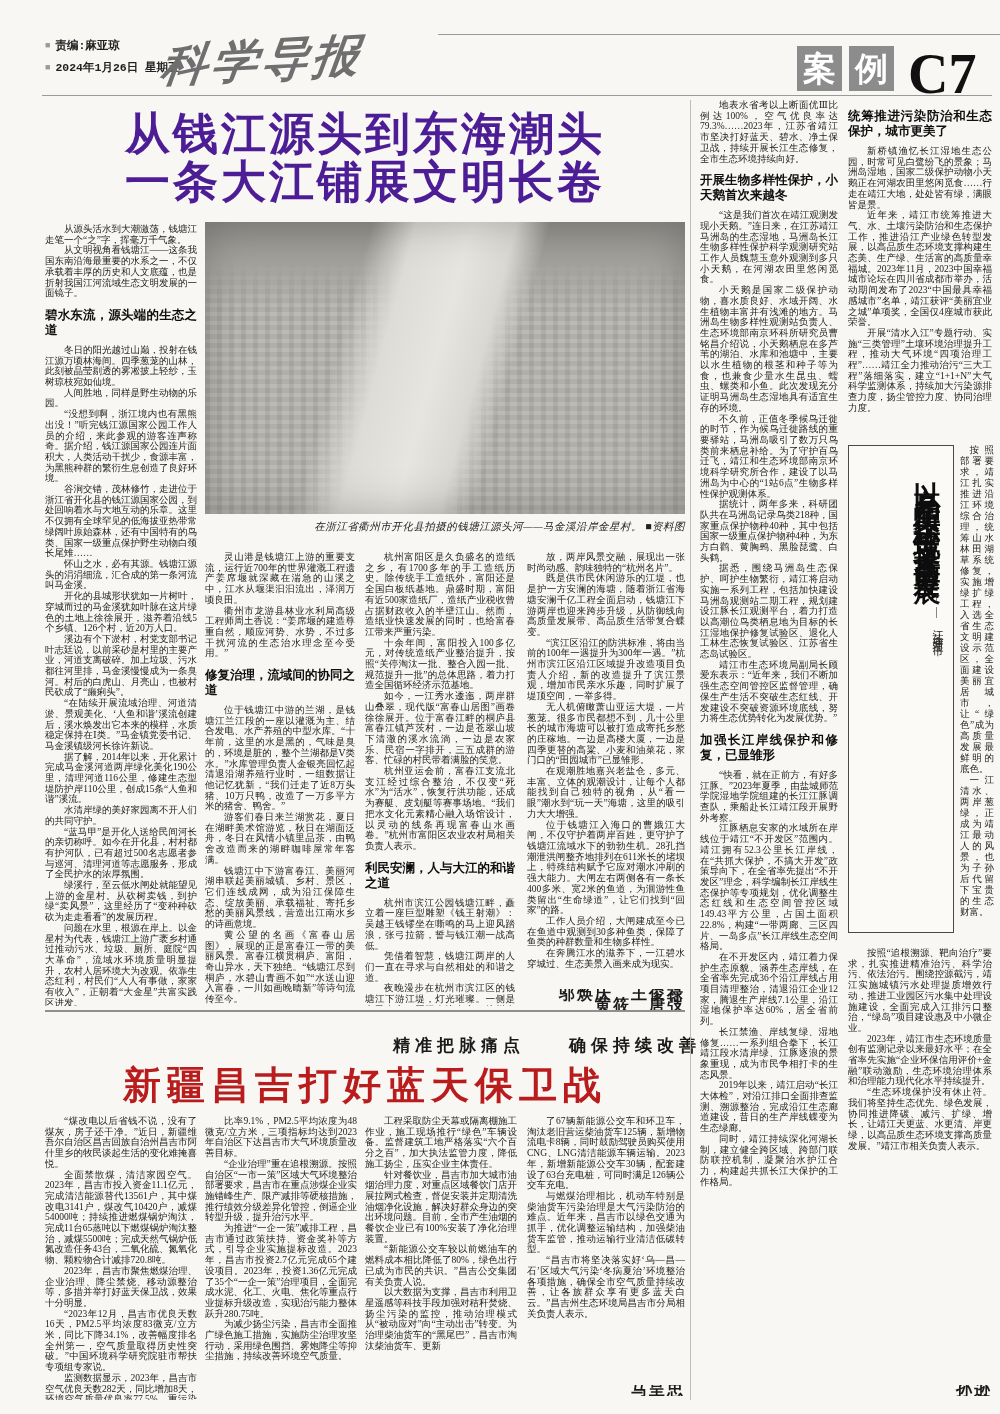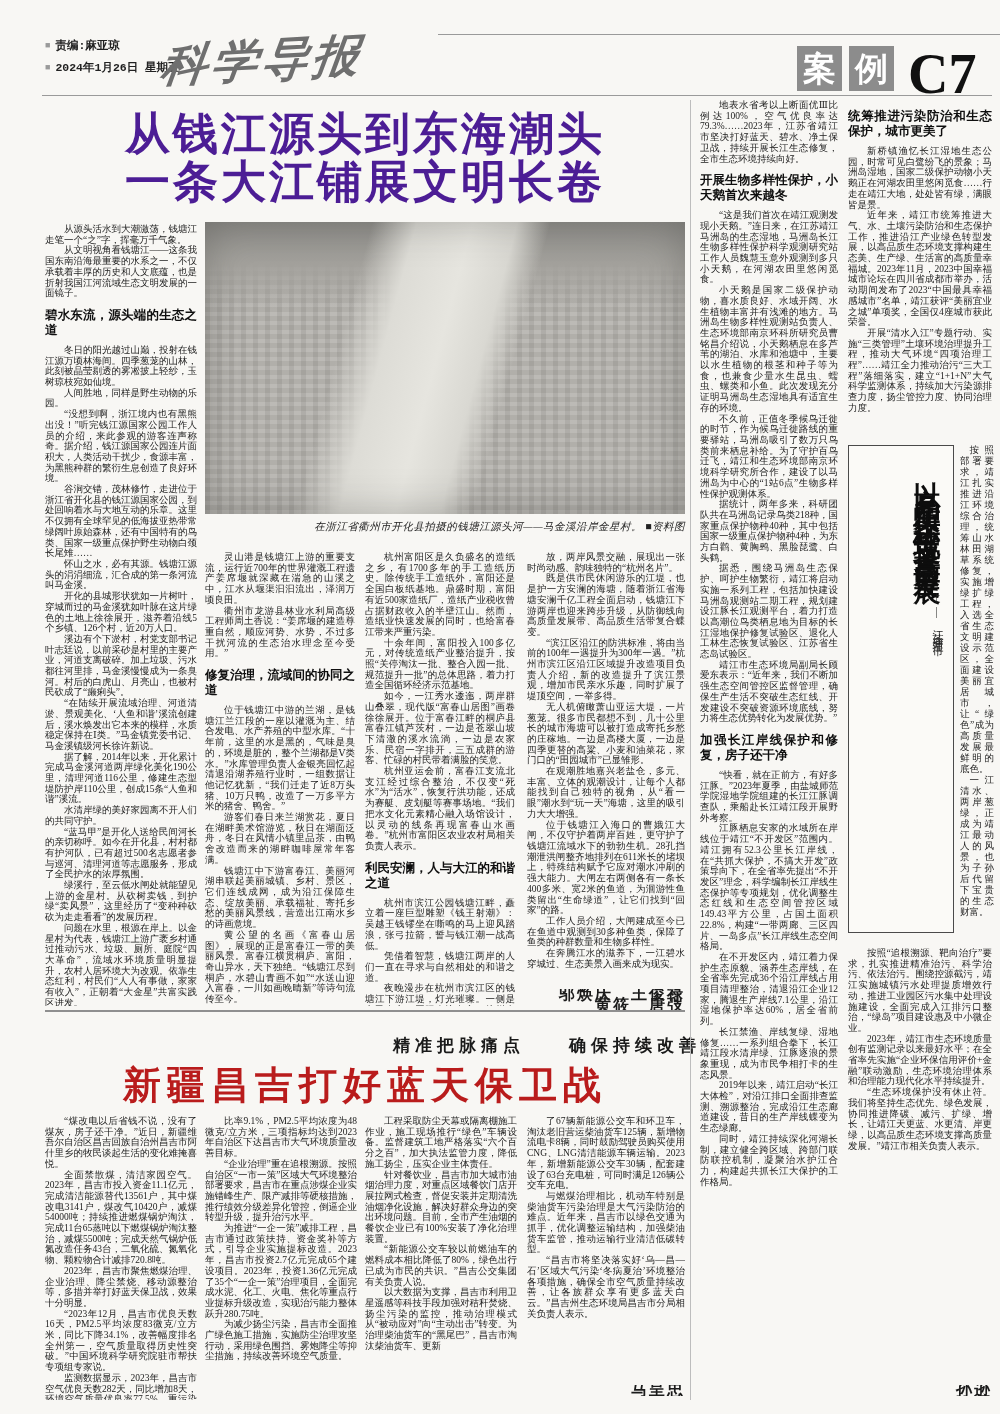--- a/index.html
+++ b/index.html
@@ -159,21 +159,21 @@
 
 <div class="abs col" style="left:700px;top:100px;width:138px;height:1300px;">
     <p class="para">地表水省考以上断面优Ⅲ比例达100%，空气优良率达79.3%……2023年，江苏省靖江市坚决打好蓝天、碧水、净土保卫战，持续开展长江生态修复，全市生态环境持续向好。</p>
     <div class="subhead">开展生物多样性保护，小天鹅首次来越冬</div>
     <p class="para">“这是我们首次在靖江观测发现小天鹅。”连日来，在江苏靖江马洲岛的生态湿地，马洲岛长江生物多样性保护科学观测研究站工作人员魏慧玉意外观测到多只小天鹅，在河湖农田里悠闲觅食。</p>
     <p class="para">小天鹅是国家二级保护动物，喜水质良好、水域开阔、水生植物丰富并有浅滩的地方。马洲岛生物多样性观测站负责人、生态环境部南京环科所研究员曹铭昌介绍说，小天鹅栖息在多芦苇的湖泊、水库和池塘中，主要以水生植物的根茎和种子等为食，也兼食少量水生昆虫、蠕虫、螺类和小鱼。此次发现充分证明马洲岛生态湿地具有适宜生存的环境。</p>
     <p class="para">不久前，正值冬季候鸟迁徙的时节，作为候鸟迁徙路线的重要驿站，马洲岛吸引了数万只鸟类前来栖息补给。为了守护百鸟迁飞，靖江和生态环境部南京环境科学研究所合作，建设了以马洲岛为中心的“1站6点”生物多样性保护观测体系。</p>
     <p class="para">据统计，两年多来，科研团队共在马洲岛记录鸟类218种，国家重点保护物种40种，其中包括国家一级重点保护物种4种，为东方白鹳、黄胸鹀、黑脸琵鹭、白头鹤。</p>
     <p class="para">据悉，围绕马洲岛生态保护、呵护生物繁衍，靖江将启动实施一系列工程，包括加快建设马洲岛观测站二期工程，规划建设江豚长江观测平台，着力打造以高潮位鸟类栖息地为目标的长江湿地保护修复试验区、退化人工林生态恢复试验区、江苏省生态岛试验区。</p>
     <p class="para">靖江市生态环境局副局长顾爱东表示：“近年来，我们不断加强生态空间管控区监督管理，确保生产生活不突破生态红线、开发建设不突破资源环境底线，努力将生态优势转化为发展优势。”</p>
-    <div class="subhead">加强长江岸线保护和修复，房子还干净</div>
+    <div class="subhead">加强长江岸线保护和修复，已显雏形</div>
     <p class="para">“快看，就在正前方，有好多江豚。”2023年夏季，由盐城师范学院湿地学院组建的长江江豚调查队，乘船赴长江靖江段开展野外考察。</p>
     <p class="para">江豚栖息安家的水域所在岸线位于靖江“不开发区”范围内。靖江拥有52.3公里长江岸线，在“共抓大保护，不搞大开发”政策导向下，在全省率先提出“不开发区”理念，科学编制长江岸线生态保护等专项规划，优化调整生态红线和生态空间管控区域149.43平方公里，占国土面积22.8%，构建“一带两廊、三区四片、一岛多点”长江岸线生态空间格局。</p>
     <p class="para">在不开发区内，靖江着力保护生态原貌、涵养生态岸线，在全省率先完成36个沿江岸线占用项目清理整治，清退沿江企业12家，腾退生产岸线7.1公里，沿江湿地保护率达60%，居全省前列。</p>
     <p class="para">长江禁渔、岸线复绿、湿地修复……一系列组合拳下，长江靖江段水清岸绿、江豚逐浪的景象重现，成为市民争相打卡的生态风景。</p>
     <p class="para">2019年以来，靖江启动“长江大体检”，对沿江排口全面排查监测、溯源整治，完成沿江生态廊道建设，昔日的生产岸线蝶变为生态绿廊。</p>
     <p class="para">同时，靖江持续深化河湖长制，建立健全跨区域、跨部门联防联控机制，凝聚治水护江合力，构建起共抓长江大保护的工作格局。</p>
   </div>
 
 <div class="abs col" style="left:848px;top:100px;width:144px;height:337px;">
     <div class="subhead">统筹推进污染防治和生态保护，城市更美了</div>

